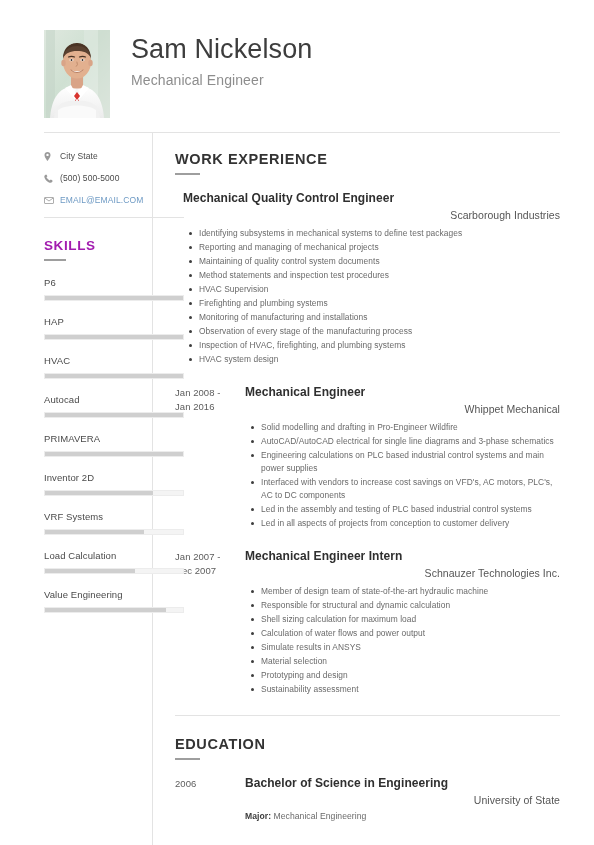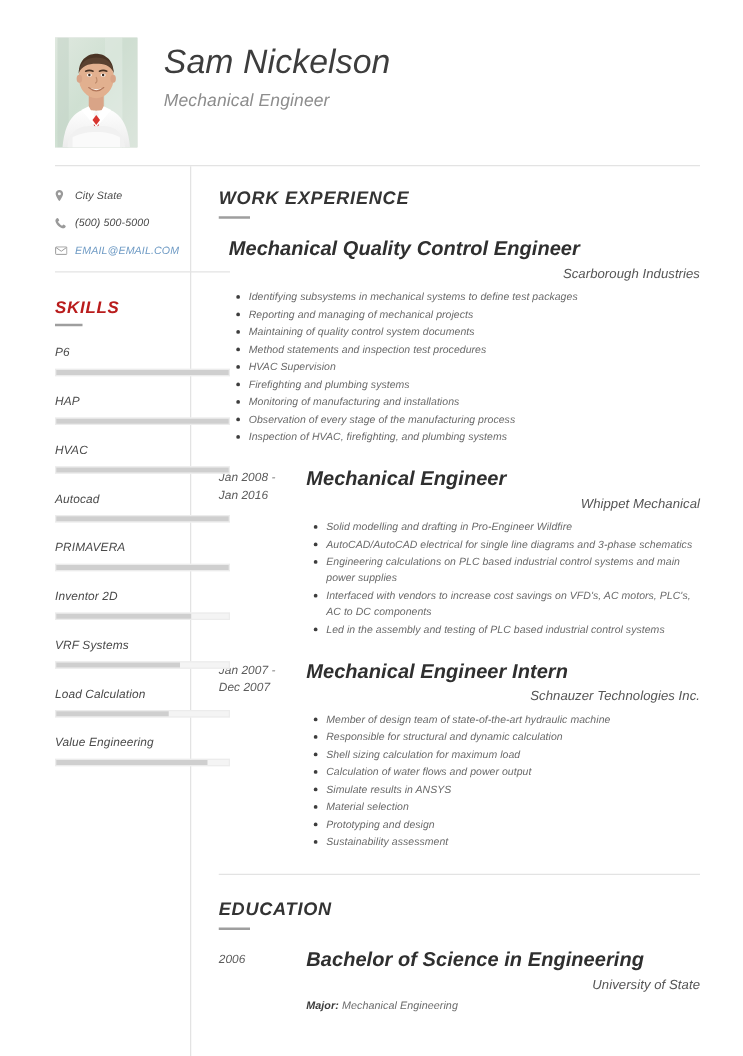--- a/index.html
+++ b/index.html
@@ -11,21 +11,20 @@
     width: 594px; height: 845px;
     font-family: "Liberation Sans", sans-serif;
     color: #3c3c3c;
     position: relative;
     overflow: hidden;
   }
   .page {
     width: 594px; height: 845px;
     background: #ffffff;
     position: relative;
-    font-style: italic;
   }
 
   
   .header {
     display: flex;
     align-items: flex-start;
     padding: 30px 0 0 44px;
   }
   .photo {
     width: 66px; height: 88px;
@@ -112,21 +111,21 @@
     height: 1px;
     background: #e3e3e3;
     margin: 8px 0 20px 0;
     width: 140px;
   }
 
   
   .side-heading {
     font-size: 13.5px;
     font-weight: 700;
-    color: #b91c1c;
+    color: #a21caf;
     letter-spacing: 0.6px;
     margin-bottom: 6px;
   }
   .heading-underline {
     width: 22px; height: 2px;
     background: #9e9e9e;
     margin-bottom: 16px;
   }
   .skill { margin-bottom: 15px; }
   .skill-label {
@@ -172,21 +171,21 @@
     color: #5c5c5c;
     line-height: 1.45;
     padding-top: 1px;
     letter-spacing: 0.05px;
   }
   .entry-body {
     flex: 1 1 auto;
     padding-left: 8px;
   }
   .entry-role {
-    font-size: 16px;
+    font-size: 12px;
     font-weight: 700;
     color: #2f2f2f;
     letter-spacing: 0.05px;
   }
   .entry-org {
     font-size: 10.5px;
     color: #555555;
     margin-top: 4px;
     letter-spacing: 0.05px;
     text-align: right;
@@ -403,34 +402,36 @@
               <ul class="bullets">
                 <li>Identifying subsystems in mechanical systems to define test packages</li>
                 <li>Reporting and managing of mechanical projects</li>
                 <li>Maintaining of quality control system documents</li>
                 <li>Method statements and inspection test procedures</li>
                 <li>HVAC Supervision</li>
                 <li>Firefighting and plumbing systems</li>
                 <li>Monitoring of manufacturing and installations</li>
                 <li>Observation of every stage of the manufacturing process</li>
                 <li>Inspection of HVAC, firefighting, and plumbing systems</li>
+                <li>HVAC system design</li>
               </ul>
             </div>
           </div>
           <div class="entry">
             <div class="entry-date">Jan 2008 - Jan 2016</div>
             <div class="entry-body">
               <div class="entry-role">Mechanical Engineer</div>
               <div class="entry-org">Whippet Mechanical</div>
               <ul class="bullets">
                 <li>Solid modelling and drafting in Pro-Engineer Wildfire</li>
                 <li>AutoCAD/AutoCAD electrical for single line diagrams and 3-phase schematics</li>
                 <li>Engineering calculations on PLC based industrial control systems and main power supplies</li>
                 <li>Interfaced with vendors to increase cost savings on VFD's, AC motors, PLC's, AC to DC components</li>
                 <li>Led in the assembly and testing of PLC based industrial control systems</li>
+                <li>Led in all aspects of projects from conception to customer delivery</li>
               </ul>
             </div>
           </div>
           <div class="entry">
             <div class="entry-date">Jan 2007 - Dec 2007</div>
             <div class="entry-body">
               <div class="entry-role">Mechanical Engineer Intern</div>
               <div class="entry-org">Schnauzer Technologies Inc.</div>
               <ul class="bullets">
                 <li>Member of design team of state-of-the-art hydraulic machine</li>

